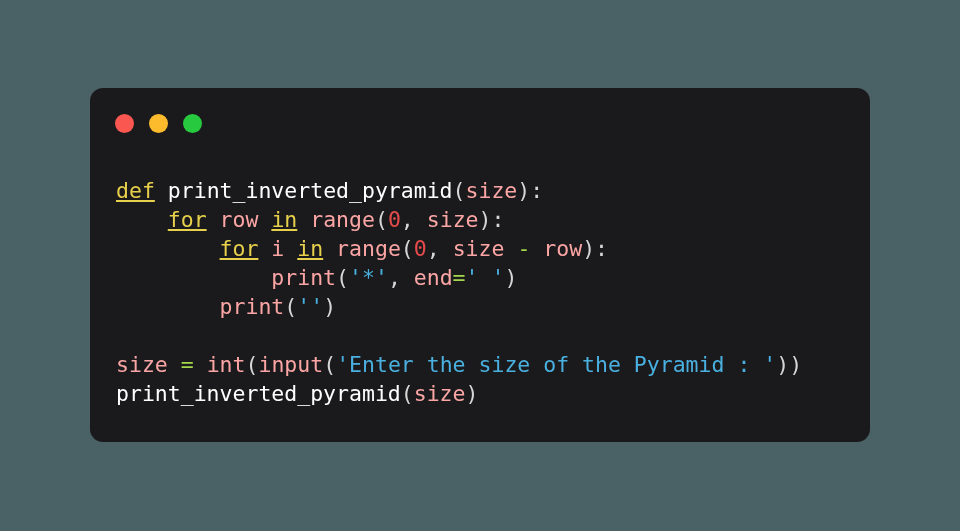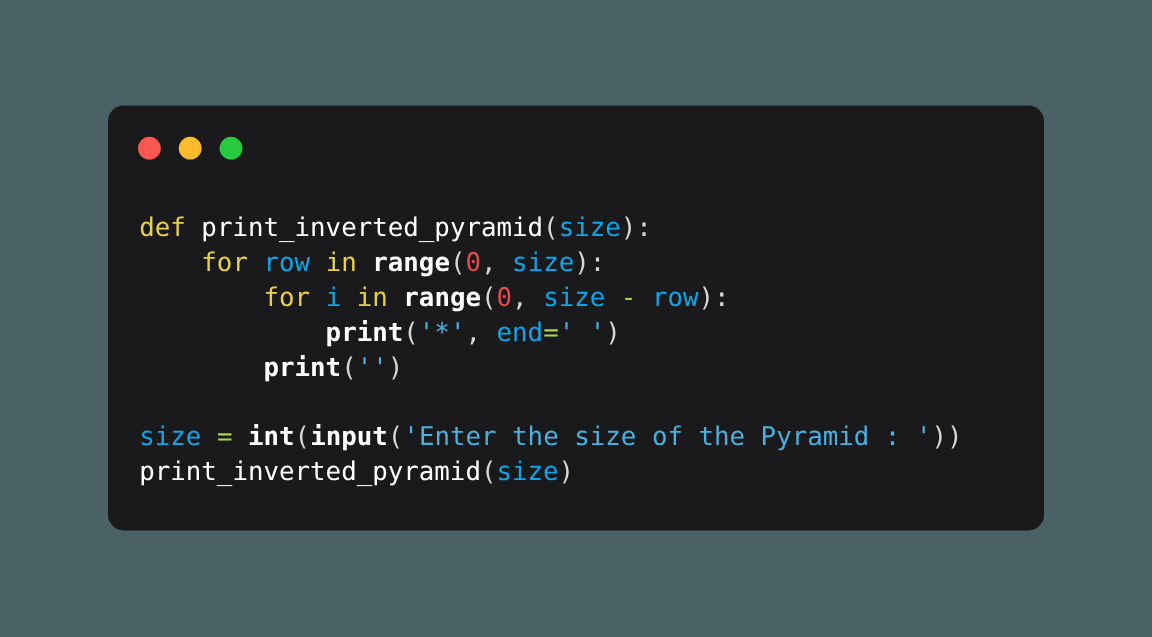--- a/index.html
+++ b/index.html
@@ -53,24 +53,24 @@
     margin: 0;
     font-family: "DejaVu Sans Mono", monospace;
     font-size: 21.5px;
     line-height: 29px;
     letter-spacing: 0px;
     white-space: pre;
     color: #d6d6d6;
     -webkit-font-smoothing: antialiased;
   }
   .ln { display: block; min-height: 29px; }
-  .kw   { color: #e7d04b; }
+  .kw   { color: #e7d04b; text-decoration: underline; }
   .fn   { color: #ffffff; }
-  .id   { color: #0ea5e9; }
-  .bi   { color: #ffffff; font-weight: bold; }
+  .id   { color: #fca5a5; }
+  .bi   { color: #fca5a5; }
   .op   { color: #a5d64c; }
   .num  { color: #e54b4b; }
   .str  { color: #49b0e0; }
   .pun  { color: #d6d6d6; }
   .blank { display: block; height: 29px; }
 </style>
 </head>
 <body>
 
 <div id="stage">

